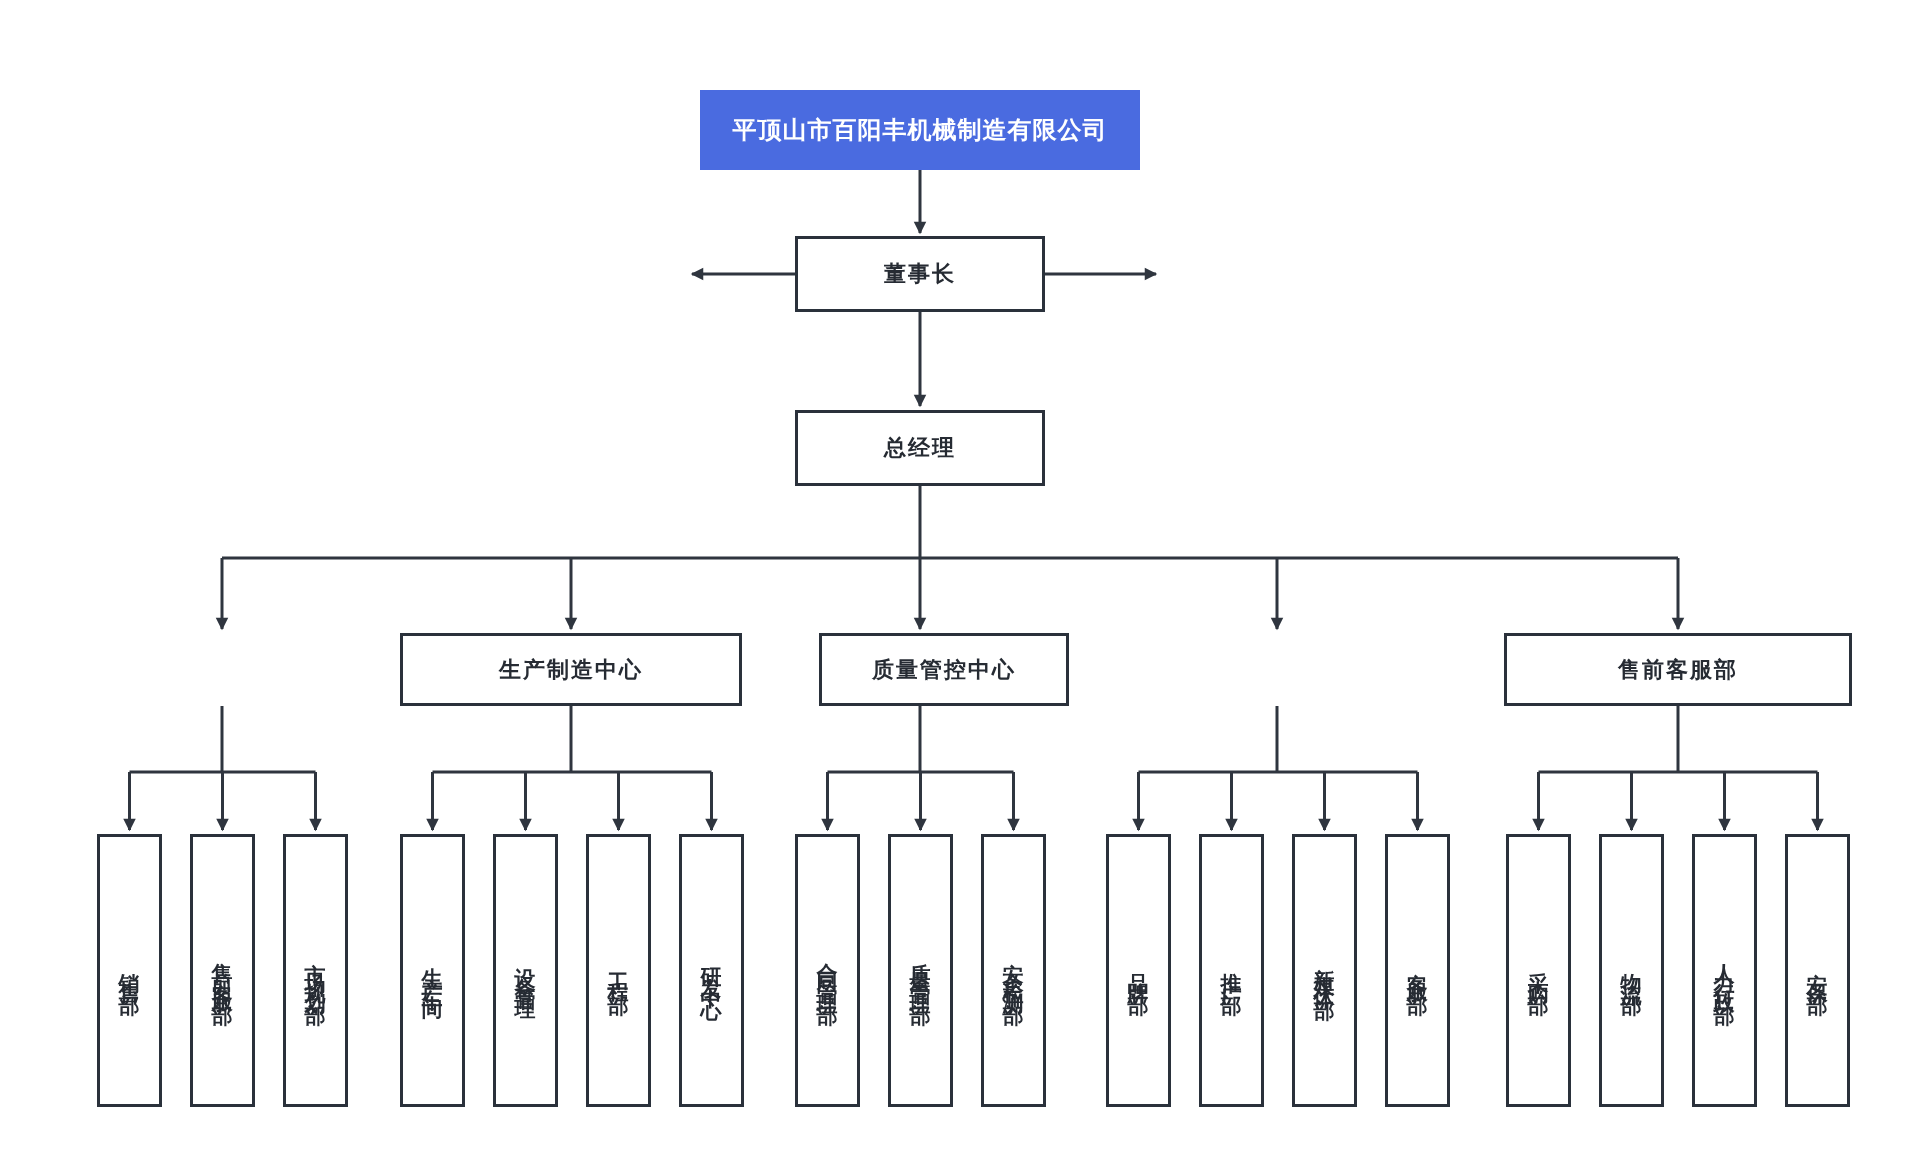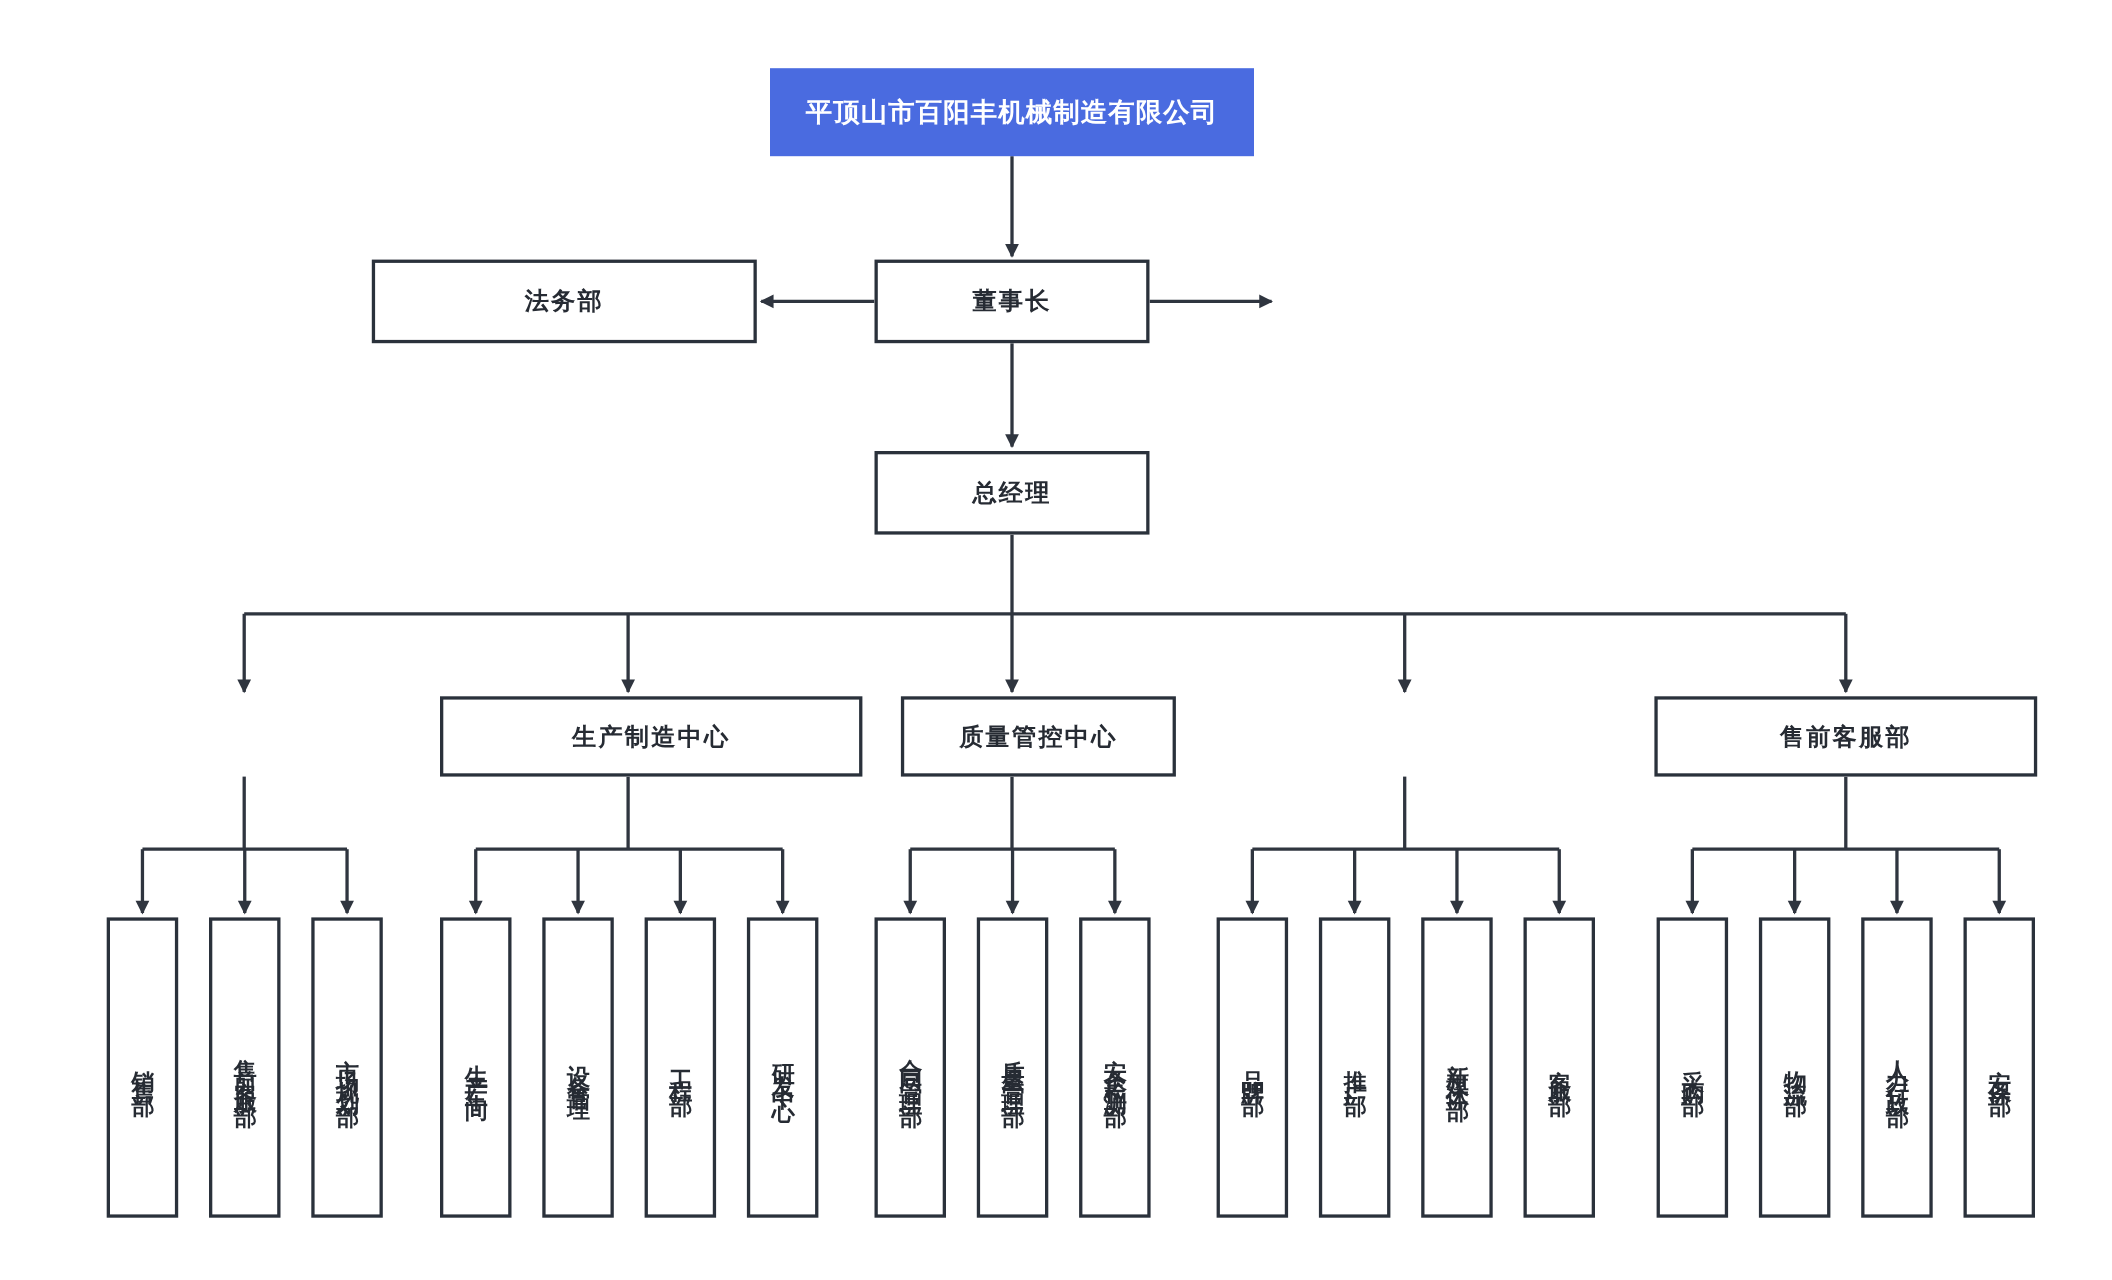--- a/index.html
+++ b/index.html
@@ -24,20 +24,21 @@
     align-items:center;
     justify-content:center;
     text-align:center;
   }
   .node.root{
     background:#4a6be0;
     border:none;
     color:#ffffff;
     font-size:24px;
     letter-spacing:1px;
+    margin-top:28px;
   }
   .node.leaf .vtext{
     writing-mode:vertical-lr;
     text-orientation:upright;
     font-size:21px;
     letter-spacing:10px;
     font-weight:700;
     line-height:1;
   }
 </style>
@@ -99,26 +100,25 @@
       <path d="M1538.5 772 H1817.5"></path>
       <path d="M1538.5 772 V830" marker-end="url(#arrow)"></path>
       <path d="M1631.5 772 V830" marker-end="url(#arrow)"></path>
       <path d="M1724.5 772 V830" marker-end="url(#arrow)"></path>
       <path d="M1817.5 772 V830" marker-end="url(#arrow)"></path>
     </g>
   </svg>
 
   <div class="node root" style="left:700px;top:62px;width:440px;height:80px">平顶山市百阳丰机械制造有限公司</div>
 
-  <div class="node" style="left:338px;top:236px;width:350px;height:76px">法务部</div>
   <div class="node" style="left:795px;top:236px;width:250px;height:76px">董事长</div>
 
   <div class="node" style="left:795px;top:410px;width:250px;height:76px">总经理</div>
 
-  <div class="node" style="left:400px;top:633px;width:384px;height:73px">生产制造中心</div>
+  <div class="node" style="left:400px;top:633px;width:342px;height:73px">生产制造中心</div>
   <div class="node" style="left:819px;top:633px;width:250px;height:73px">质量管控中心</div>
   <div class="node" style="left:1504px;top:633px;width:348px;height:73px">售前客服部</div>
 
   <div class="node leaf" style="left:97px;top:834px;width:65px;height:273px">
     <span class="vtext">销售部</span>
   </div>
   <div class="node leaf" style="left:190px;top:834px;width:65px;height:273px">
     <span class="vtext">售前客服部</span>
   </div>
   <div class="node leaf" style="left:283px;top:834px;width:65px;height:273px">

